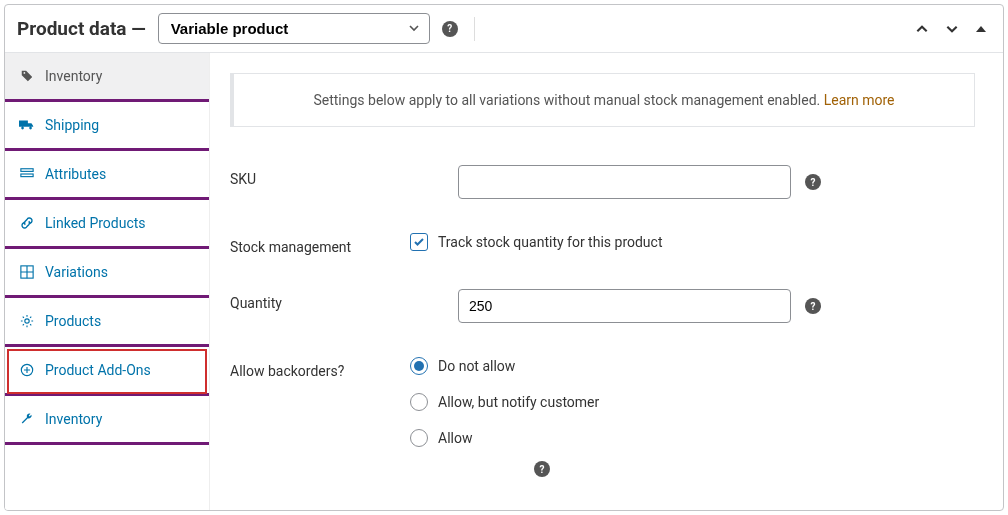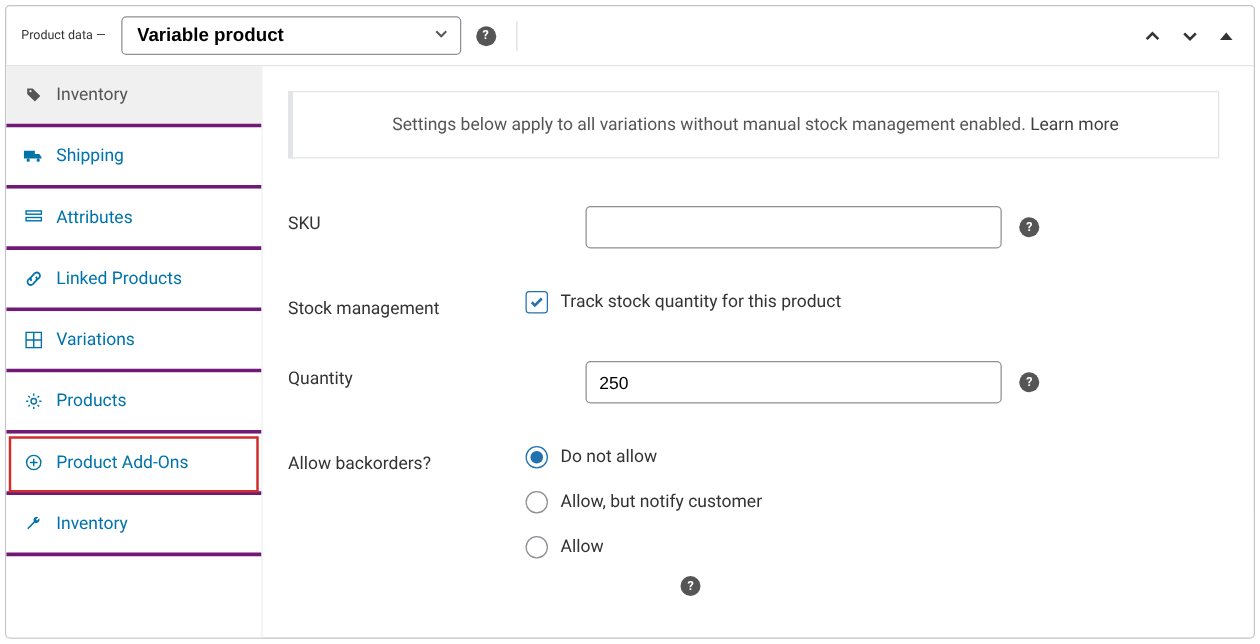--- a/index.html
+++ b/index.html
@@ -21,22 +21,22 @@
     background: #fff;
   }
   .panel-header {
     display: flex;
     align-items: center;
     padding: 8px 12px;
     border-bottom: 1px solid #e2e4e7;
     gap: 12px;
   }
   .panel-title {
-    font-weight: 400;
-    font-size: 10px;
+    font-weight: 700;
+    font-size: 19px;
     white-space: nowrap;
   }
   .select-wrap {
     position: relative;
     display: inline-block;
   }
   .product-type-select {
     border: 1px solid #8c8f94;
     border-radius: 4px;
     background: #fff;
@@ -126,26 +126,25 @@
   }
   .notice {
     border: 1px solid #e2e4e7;
     border-left: 4px solid #e2e4e7;
     background: #fff;
     padding: 18px 20px;
     margin: 0 8px 28px 8px;
     text-align: center;
     color: #555;
   }
-  .notice a { color: #404040; text-decoration: none; }
+  .notice a { color: #a16207; text-decoration: none; }
   .form-row {
     display: flex;
     align-items: flex-start;
     padding: 10px 8px 24px 8px;
-    gap: 10px;
   }
   .form-label {
     width: 180px;
     padding-top: 6px;
     color: #333;
     font-size: 14px;
     flex-shrink: 0;
   }
   .form-field {
     display: flex;

